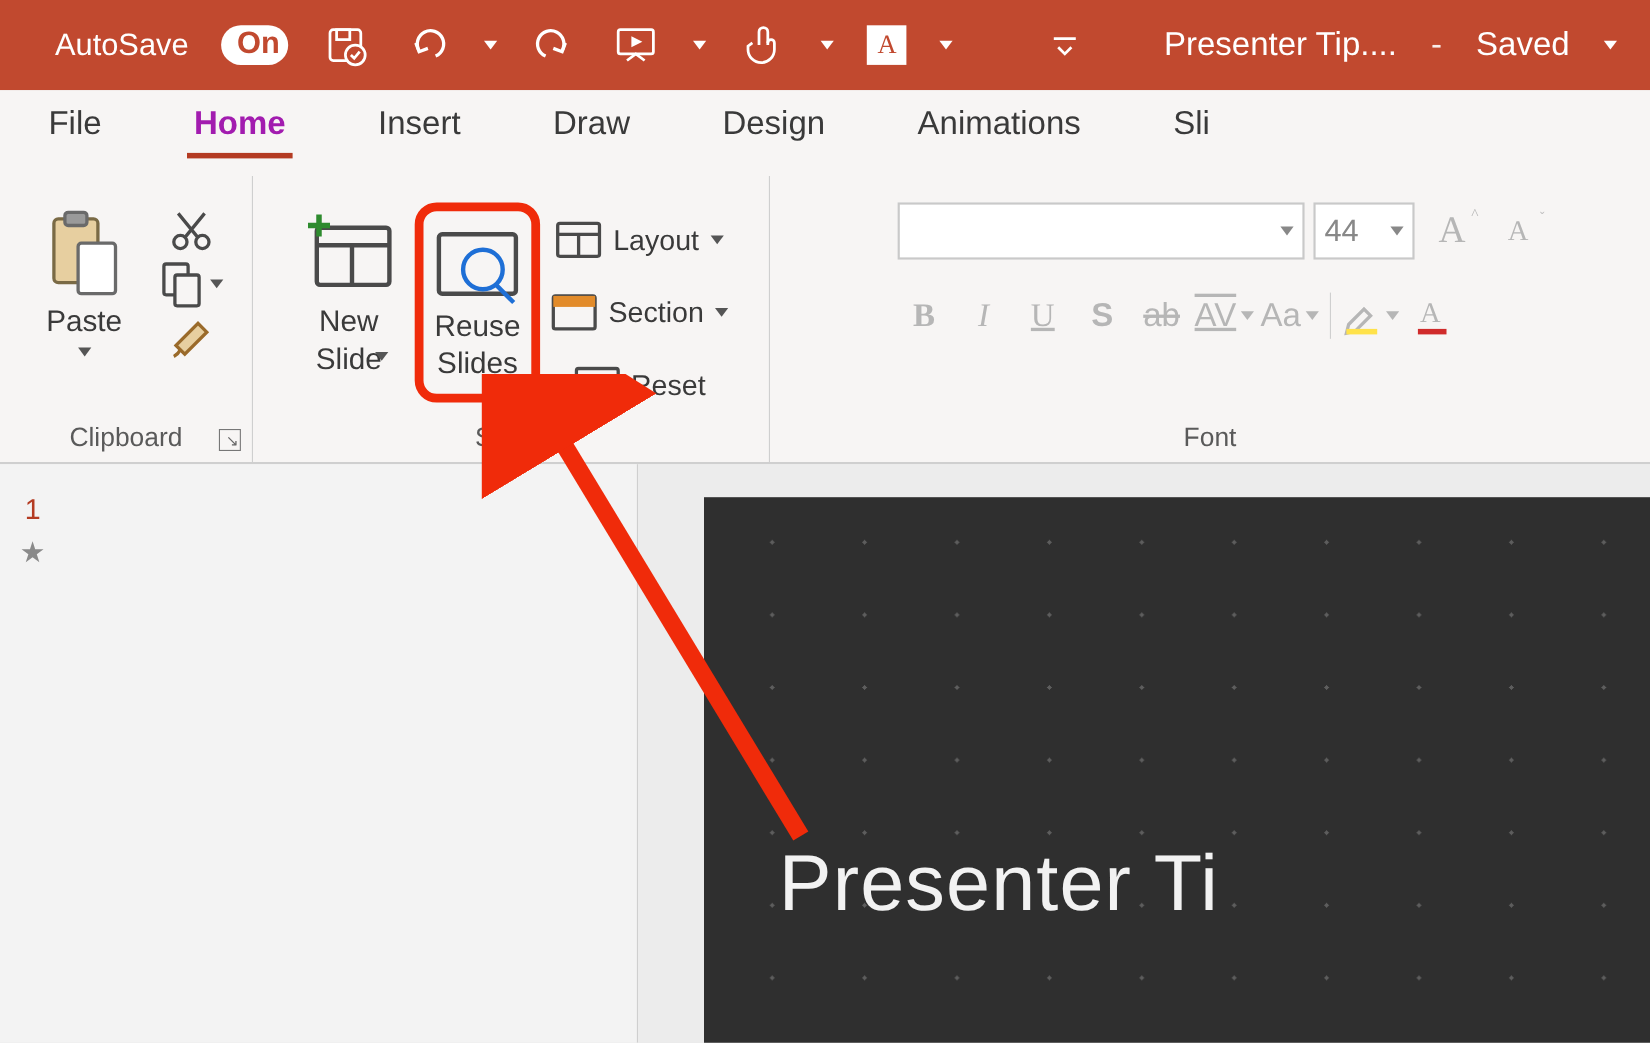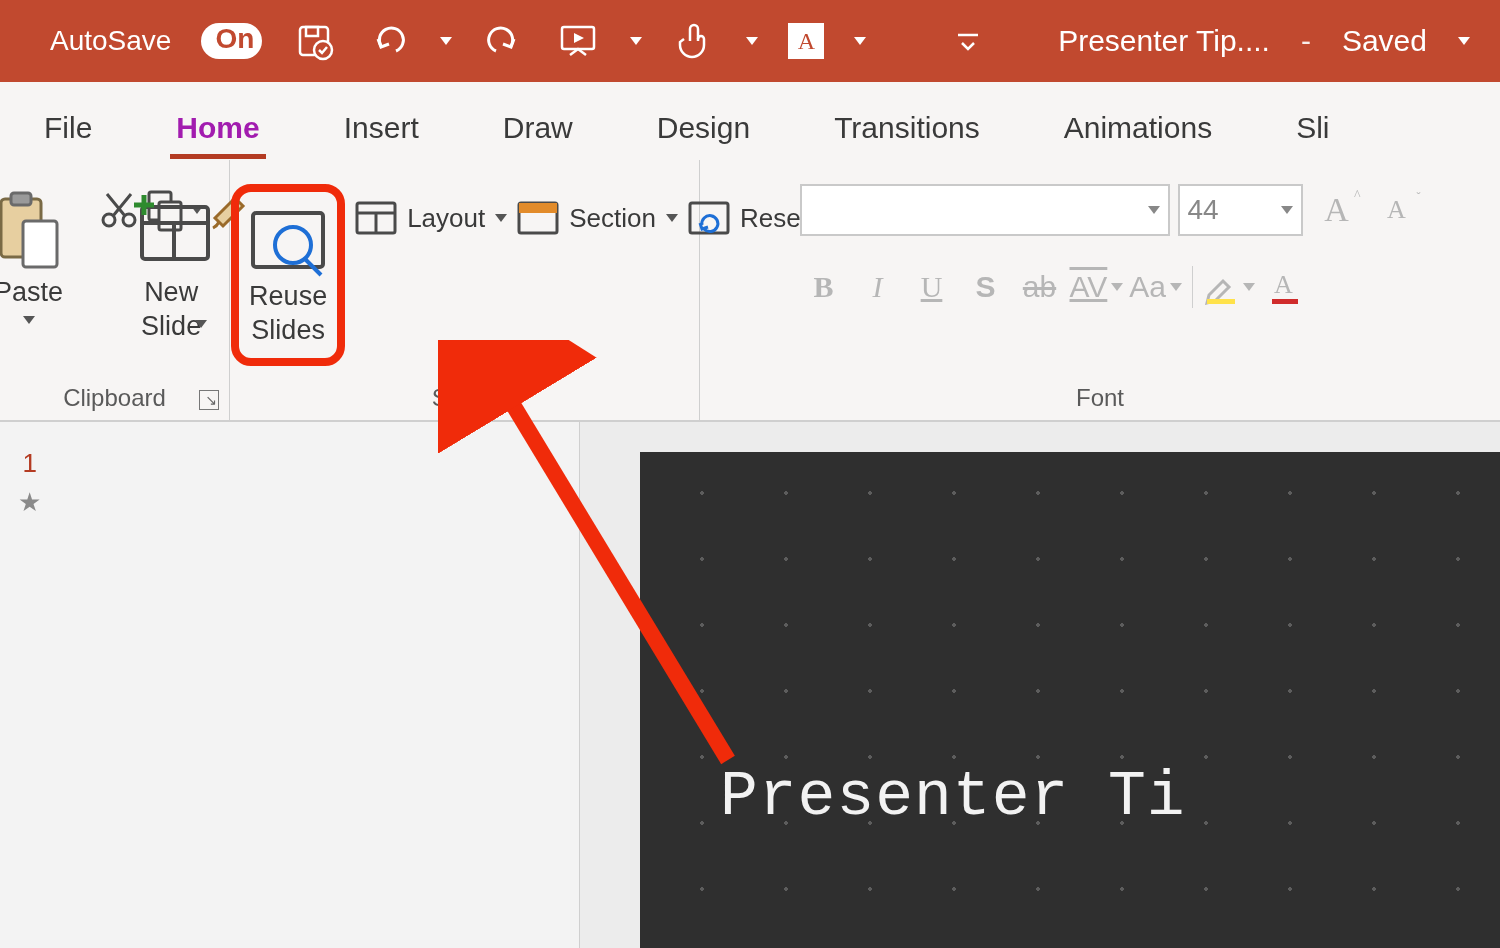--- a/index.html
+++ b/index.html
@@ -74,21 +74,21 @@
   }
   .caret.sm {
     border-left-width:6px;border-right-width:6px;border-top-width:8px;
   }
 
   
   .ribbon-tabs {
     background: var(--ribbon-bg);
     height: 78px;
     display: flex;
-    align-items: flex-end;
+    align-items: flex-start;
     padding: 0 0 0 38px;
     font-size: 30px;
     color: var(--text-dark);
     gap: 72px;
     border-bottom: 1px solid var(--ribbon-bg);
   }
   .ribbon-tab { padding: 14px 6px; cursor: default; white-space: nowrap; }
   .ribbon-tab.active {
     color: #a21caf;
     font-weight: 600;
@@ -127,21 +127,21 @@
     min-width: 100px;
   }
   .big-button .icon-slot {
     height: 92px; display:flex; align-items:center; justify-content:center;
   }
   .small-button {
     display: flex; align-items: center; gap: 10px;
     font-size: 26px; color: var(--text-dark);
     height: 56px;
   }
-  .stack { display:flex; flex-direction:row; gap: 4px; }
+  .stack { display:flex; flex-direction:column; gap: 4px; align-items: center; }
   .dlg-launcher {
     position:absolute; right:10px; bottom:10px; width:20px;height:20px;
     border:1px solid #777; display:flex;align-items:flex-end;justify-content:flex-end;
     font-size:14px;color:#666;padding:1px;
   }
 
   
   .highlight-box {
     border: 8px solid var(--highlight-red);
     border-radius: 20px;
@@ -149,21 +149,21 @@
   }
 
   
   .font-row { display:flex; align-items:center; gap: 8px; }
   .font-box, .size-box {
     border: 2px solid #C9C9C9; background:#fff;
     height: 52px; display:flex; align-items:center; justify-content:flex-end;
     padding: 0 8px; font-size:24px; color:#888;
   }
   .font-box { width: 370px; }
-  .size-box { width: 125px; justify-content:space-between; color:#888; font-size:28px;}
+  .size-box { width: 92px; justify-content:space-between; color:#888; font-size:28px;}
   .font-btn {
     width: 52px; height:52px; display:flex;align-items:center;justify-content:center;
     font-size:30px;color:var(--font-disabled); font-family:"Times New Roman",serif;
   }
   .font-divider{width:1px;height:42px;background:var(--ribbon-divider);margin:0 4px;}
   .font-row2 { display:flex; align-items:center; gap: 6px; margin-top: 30px; font-size:30px; color:var(--font-disabled);}
   .font-item{display:flex;align-items:center;gap:4px;min-width:48px;justify-content:center;}
 
   
   .workspace {
@@ -211,24 +211,23 @@
     background: var(--slide-bg);
     color: #F2F2F2;
   }
   .slide-main .dotgrid {
     position:absolute; inset:0;
     background-image: radial-gradient(circle, rgba(255,255,255,.22) 2px, transparent 2px);
     background-size: 84px 66px;
     background-position: 20px 8px;
   }
   .slide-main .headline {
-    position:absolute; left:80px; top:310px;
-    font-size:63px; font-weight:300; letter-spacing:1px;
+    position:absolute; left:68px; top:310px;
+    font-size:72px; font-weight:300; letter-spacing:1px;
     white-space:nowrap;
-    font-family:Liberation Mono, monospace;
   }
 
   
   .arrow-ann {
     position:absolute; left: 438px; top: 340px;
     width: 340px; height: 440px; pointer-events:none;
   }
 
   svg { display:block; }
 </style>
@@ -301,21 +300,20 @@
     <span class="caret sm" style="color:#fff;"></span>
   </div>
 </div>
 
 <div class="ribbon-tabs">
   <div class="ribbon-tab">File</div>
   <div class="ribbon-tab active">Home</div>
   <div class="ribbon-tab">Insert</div>
   <div class="ribbon-tab">Draw</div>
   <div class="ribbon-tab">Design</div>
-  <div class="ribbon-tab">Transitions</div>
   <div class="ribbon-tab">Animations</div>
   <div class="ribbon-tab">Sli</div>
 </div>
 
 <div class="ribbon">
 
   <div class="group" style="width:230px;">
     <div class="group-body">
       <div class="big-button">
         <div class="icon-slot">

